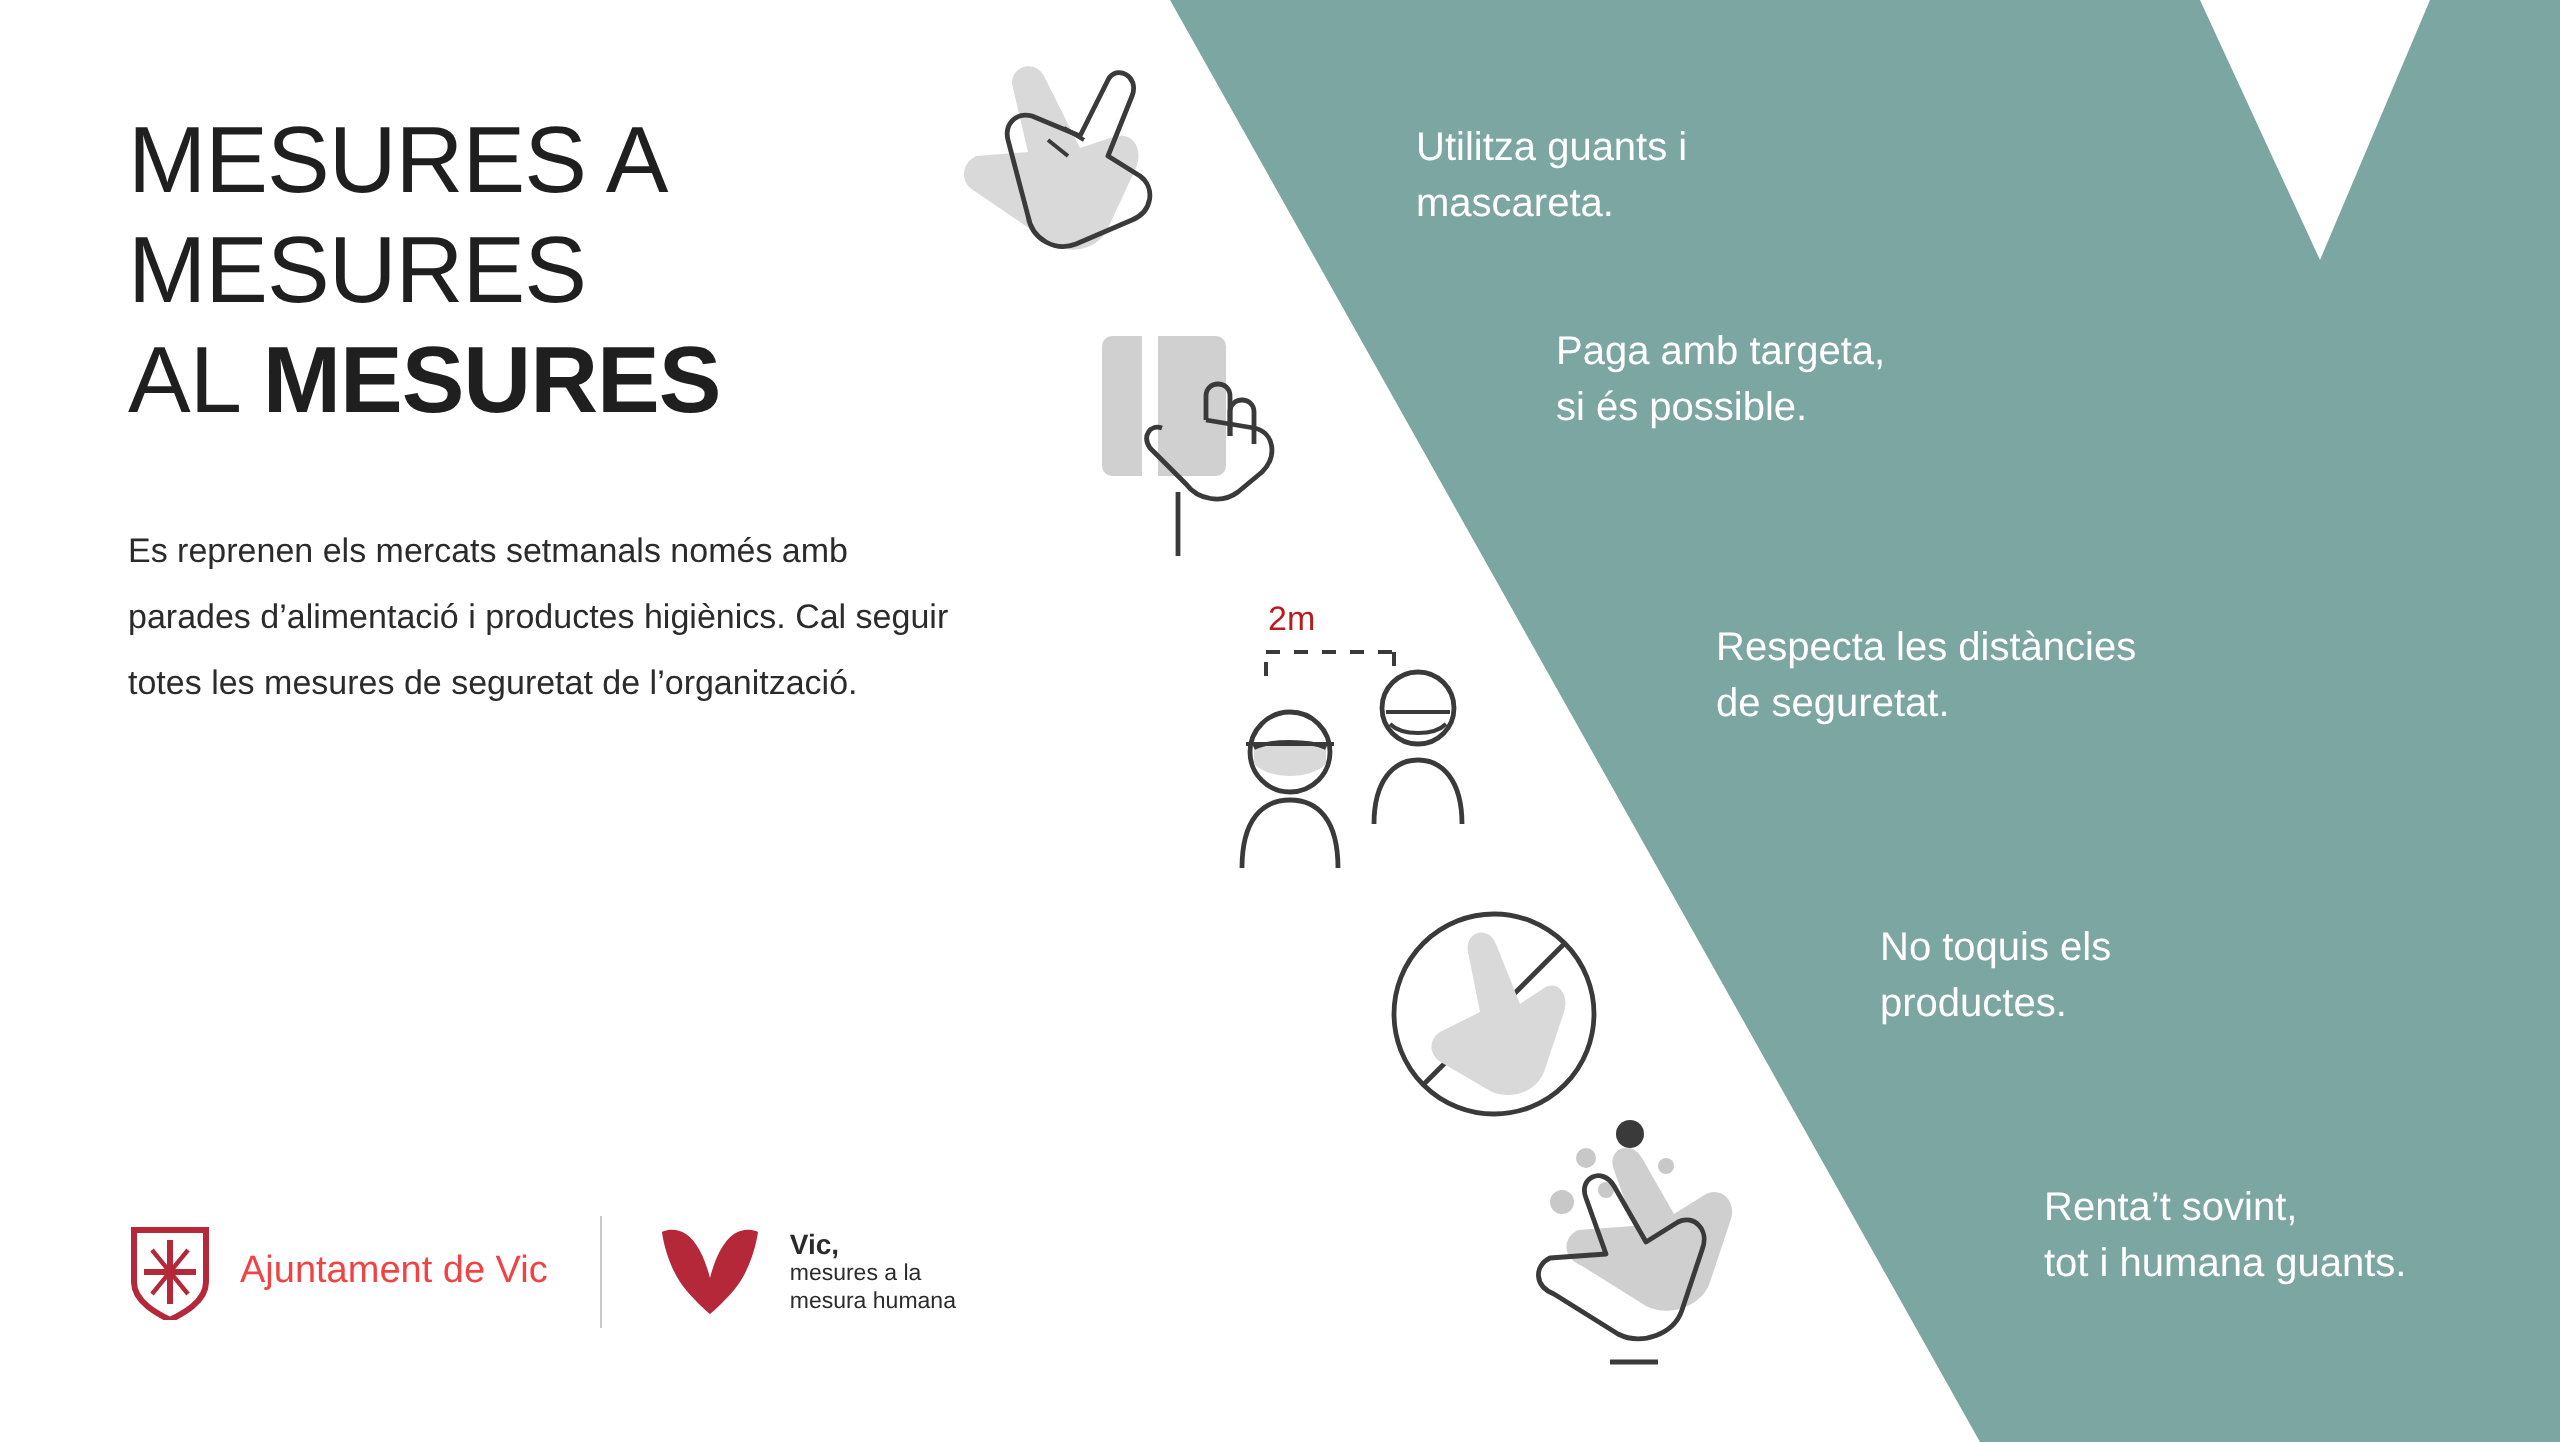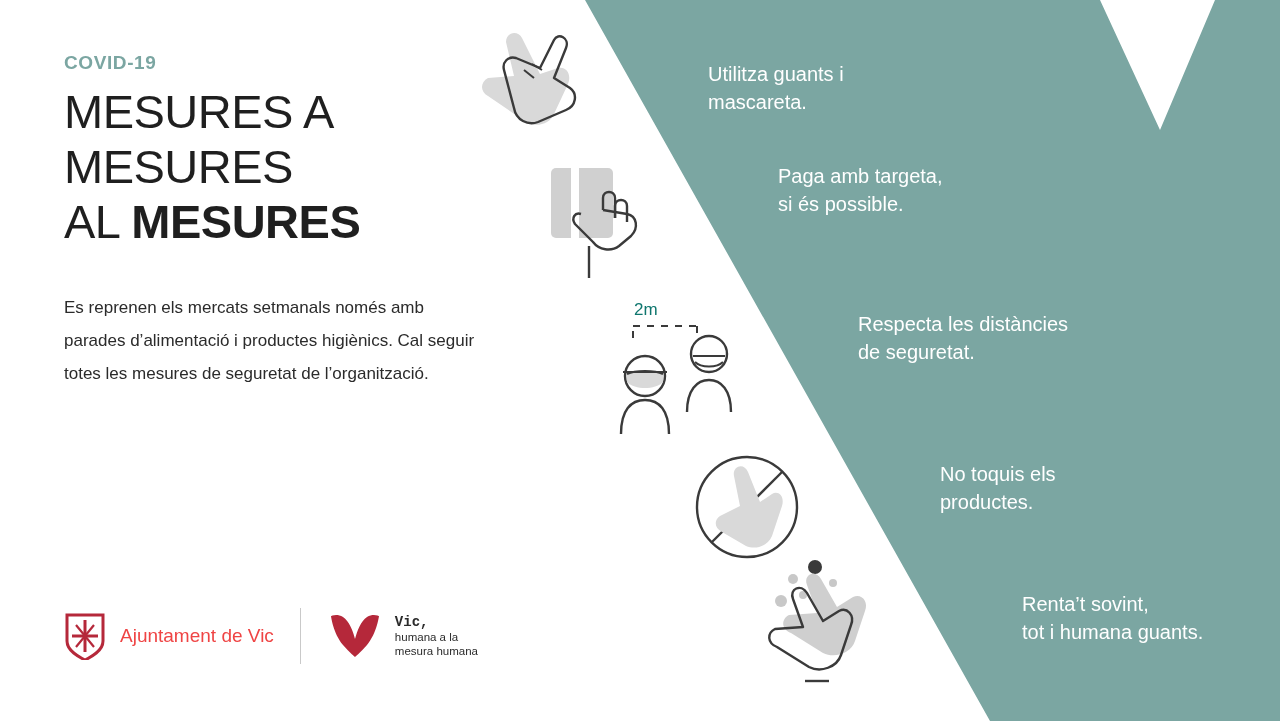--- a/index.html
+++ b/index.html
@@ -56,21 +56,21 @@
     margin-right:14px;
   }
   .ajuntament-text{
     font-size:19px;color:#ef4444;
   }
   .divider{
     width:1px;height:56px;background:#c9c9c9;margin:0 26px;
   }
   .vic-logo{display:flex;align-items:center;}
   .vic-v{width:56px;height:46px;margin-right:12px;}
-  .vic-text .vic-name{font-size:14px;font-weight:bold;color:#2b2b2b;line-height:16px;font-family:Liberation Mono, monospace;}
+  .vic-text .vic-name{font-size:14px;font-weight:bold;color:#2b2b2b;line-height:16px;}
   .vic-text .vic-tag{font-size:11.5px;color:#2b2b2b;line-height:14px;}
 
   
   .msg{
     position:absolute;
     color:#ffffff;
     font-size:20px;
     line-height:28px;
     white-space:pre-line;
   }
@@ -82,32 +82,31 @@
 
   
   .icon{position:absolute;}
   .icon-gloves{left:470px;top:30px;}
   .icon-card{left:545px;top:160px;}
   .icon-distance{left:605px;top:300px;}
   .icon-notouch{left:690px;top:450px;}
   .icon-wash{left:745px;top:555px;}
   .dist-label{
     position:absolute;left:634px;top:300px;
-    font-size:17px;color:#0f766e;
+    font-size:17px;color:#b91c1c;
   }
 </style>
 </head>
 <body>
 
 <div id="poster">
 
   <div class="teal-shape"></div>
 
   <div class="left">
-    <div class="covid-label">COVID-19</div>
     <h1 class="headline">
       <span>MESURES A</span><br>
       <span>MESURES</span><br>
       <span>AL </span><span class="bold">MESURES</span>
     </h1>
     <p class="body-copy">Es reprenen els mercats setmanals només amb parades d’alimentació i productes higiènics.
 Cal seguir totes les mesures de seguretat de l’organització.</p>
   </div>
 
   <div class="footer">
@@ -117,21 +116,21 @@
       <path d="M12 13 l18 22 M30 13 l-18 22" stroke="#b5283a" stroke-width="2.2"></path>
     </svg>
     <div class="ajuntament-text">Ajuntament de Vic</div>
     <div class="divider"></div>
     <div class="vic-logo">
       <svg class="vic-v" viewBox="0 0 56 46">
         <path d="M4 3 C4 3 10 0 16 4 C22 8 26 18 28 26 C30 18 34 8 40 4 C46 0 52 3 52 3 C52 3 50 20 40 32 C33 40 28 44 28 44 C28 44 23 40 16 32 C6 20 4 3 4 3 Z" fill="#b5283a"></path>
       </svg>
       <div class="vic-text">
         <div class="vic-name">Vic,</div>
-        <div class="vic-tag">humana a la</div>
+        <div class="vic-tag">mesures a la</div>
         <div class="vic-tag">mesura humana</div>
       </div>
     </div>
   </div>
 
   <svg class="icon icon-gloves" width="120" height="110" viewBox="0 0 120 110">
     <path d="M18 48 C10 52 10 62 18 66 L56 92 C66 98 80 94 84 84 L98 54 C102 44 96 36 88 38 L70 44 L52 8 C48 0 36 2 36 12 L44 46 Z" fill="#d9d9d9"></path>
     <path d="M46 28 C38 26 32 32 34 40 L44 78 C46 90 58 96 68 92 L96 80 C106 76 108 64 100 58 L84 48 L96 18 C100 8 88 2 84 10 L70 38 Z" fill="none" stroke="#3a3a3a" stroke-width="2.4" stroke-linejoin="round"></path>
     <path d="M62 34 L72 40 M54 40 L64 48" stroke="#3a3a3a" stroke-width="2" fill="none"></path>
   </svg>

